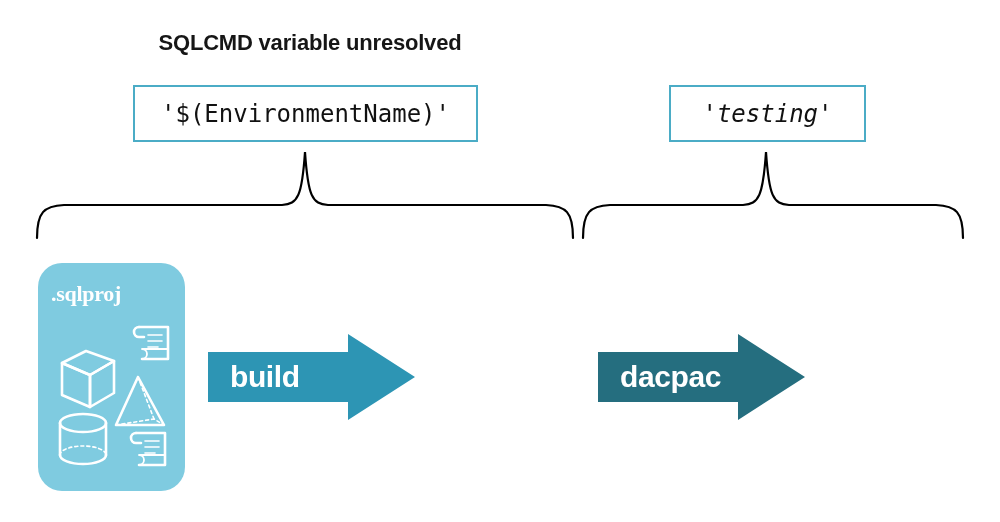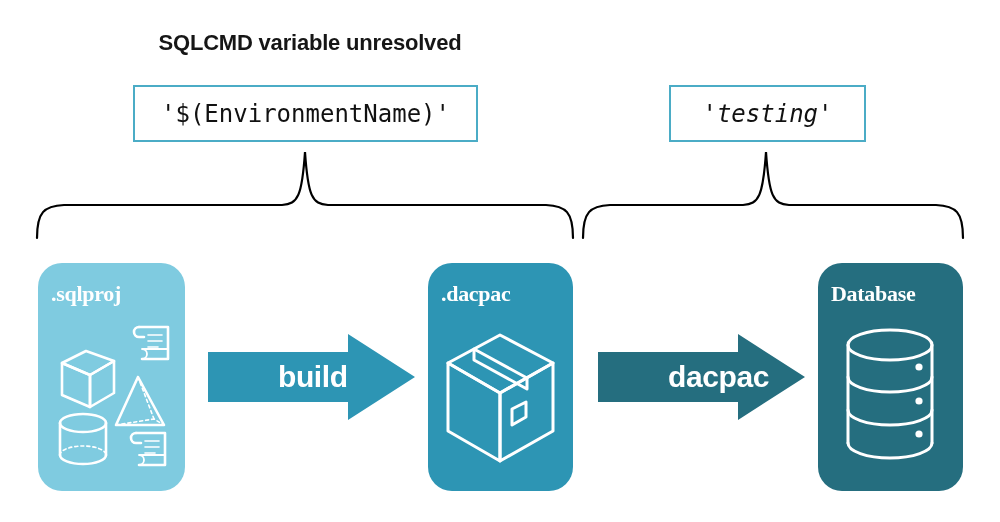--- a/index.html
+++ b/index.html
@@ -104,21 +104,20 @@
     justify-content: flex-start;
     padding-left: 22px;
     box-sizing: border-box;
     font-family: "Liberation Sans", sans-serif;
     font-weight: bold;
     font-size: 30px;
     color: #ffffff;
     letter-spacing: -0.4px;
     pointer-events: none;
     white-space: nowrap;
-    margin-left: 48px;
   }
   #arrow-build  { left: 208px; top: 334px; width: 207px; height: 86px; }
   #arrow-deploy { left: 598px; top: 334px; width: 207px; height: 86px; }
 </style>
 </head>
 <body>
 
 <div id="stage">
 
   <div class="heading" id="heading-left">SQLCMD variable unresolved</div>
@@ -194,50 +193,22 @@
     </svg>
   </div>
 
   <div class="arrow-wrap" id="arrow-build">
     <svg viewBox="0 0 207 86" width="207" height="86">
       <path d="M 0 18 L 140 18 L 140 0 L 207 43 L 140 86 L 140 68 L 0 68 Z" fill="#2D95B4"></path>
     </svg>
     <div class="arrow-label">build</div>
   </div>
 
-  <div class="stage-box" id="box-dacpac">
-    <div class="box-title">.dacpac</div>
-    <svg class="box-art" viewBox="0 0 145 170">
-      <g fill="none" stroke="#ffffff" stroke-width="3" stroke-linejoin="round" stroke-linecap="round">
-        <path d="M 20 48 L 72 20 L 125 48 L 72 78 Z"></path>
-        <path d="M 20 48 L 20 116 L 72 146 L 72 78 Z"></path>
-        <path d="M 125 48 L 125 116 L 72 146 L 72 78 Z"></path>
-        <path d="M 46 34 L 99 63 L 99 74 L 46 45 Z"></path>
-        <path d="M 84 94 L 98 87 L 98 102 L 84 110 Z"></path>
-      </g>
-    </svg>
-  </div>
 
   <div class="arrow-wrap" id="arrow-deploy">
     <svg viewBox="0 0 207 86" width="207" height="86">
       <path d="M 0 18 L 140 18 L 140 0 L 207 43 L 140 86 L 140 68 L 0 68 Z" fill="#256E7F"></path>
     </svg>
     <div class="arrow-label">dacpac</div>
   </div>
 
-  <div class="stage-box" id="box-database">
-    <div class="box-title">Database</div>
-    <svg class="box-art" viewBox="0 0 145 170">
-      <g fill="none" stroke="#ffffff" stroke-width="3" stroke-linejoin="round" stroke-linecap="round">
-        <ellipse cx="72" cy="30" rx="42" ry="15"></ellipse>
-        <path d="M 30 30 L 30 128"></path>
-        <path d="M 114 30 L 114 128"></path>
-        <path d="M 30 128 A 42 15 0 0 0 114 128"></path>
-        <path d="M 30 62 A 42 15 0 0 0 114 62"></path>
-        <path d="M 30 95 A 42 15 0 0 0 114 95"></path>
-        <circle cx="101" cy="52" r="3.6" fill="#ffffff" stroke="none"></circle>
-        <circle cx="101" cy="86" r="3.6" fill="#ffffff" stroke="none"></circle>
-        <circle cx="101" cy="119" r="3.6" fill="#ffffff" stroke="none"></circle>
-      </g>
-    </svg>
-  </div>
 
 </div>
 
 </body></html>

